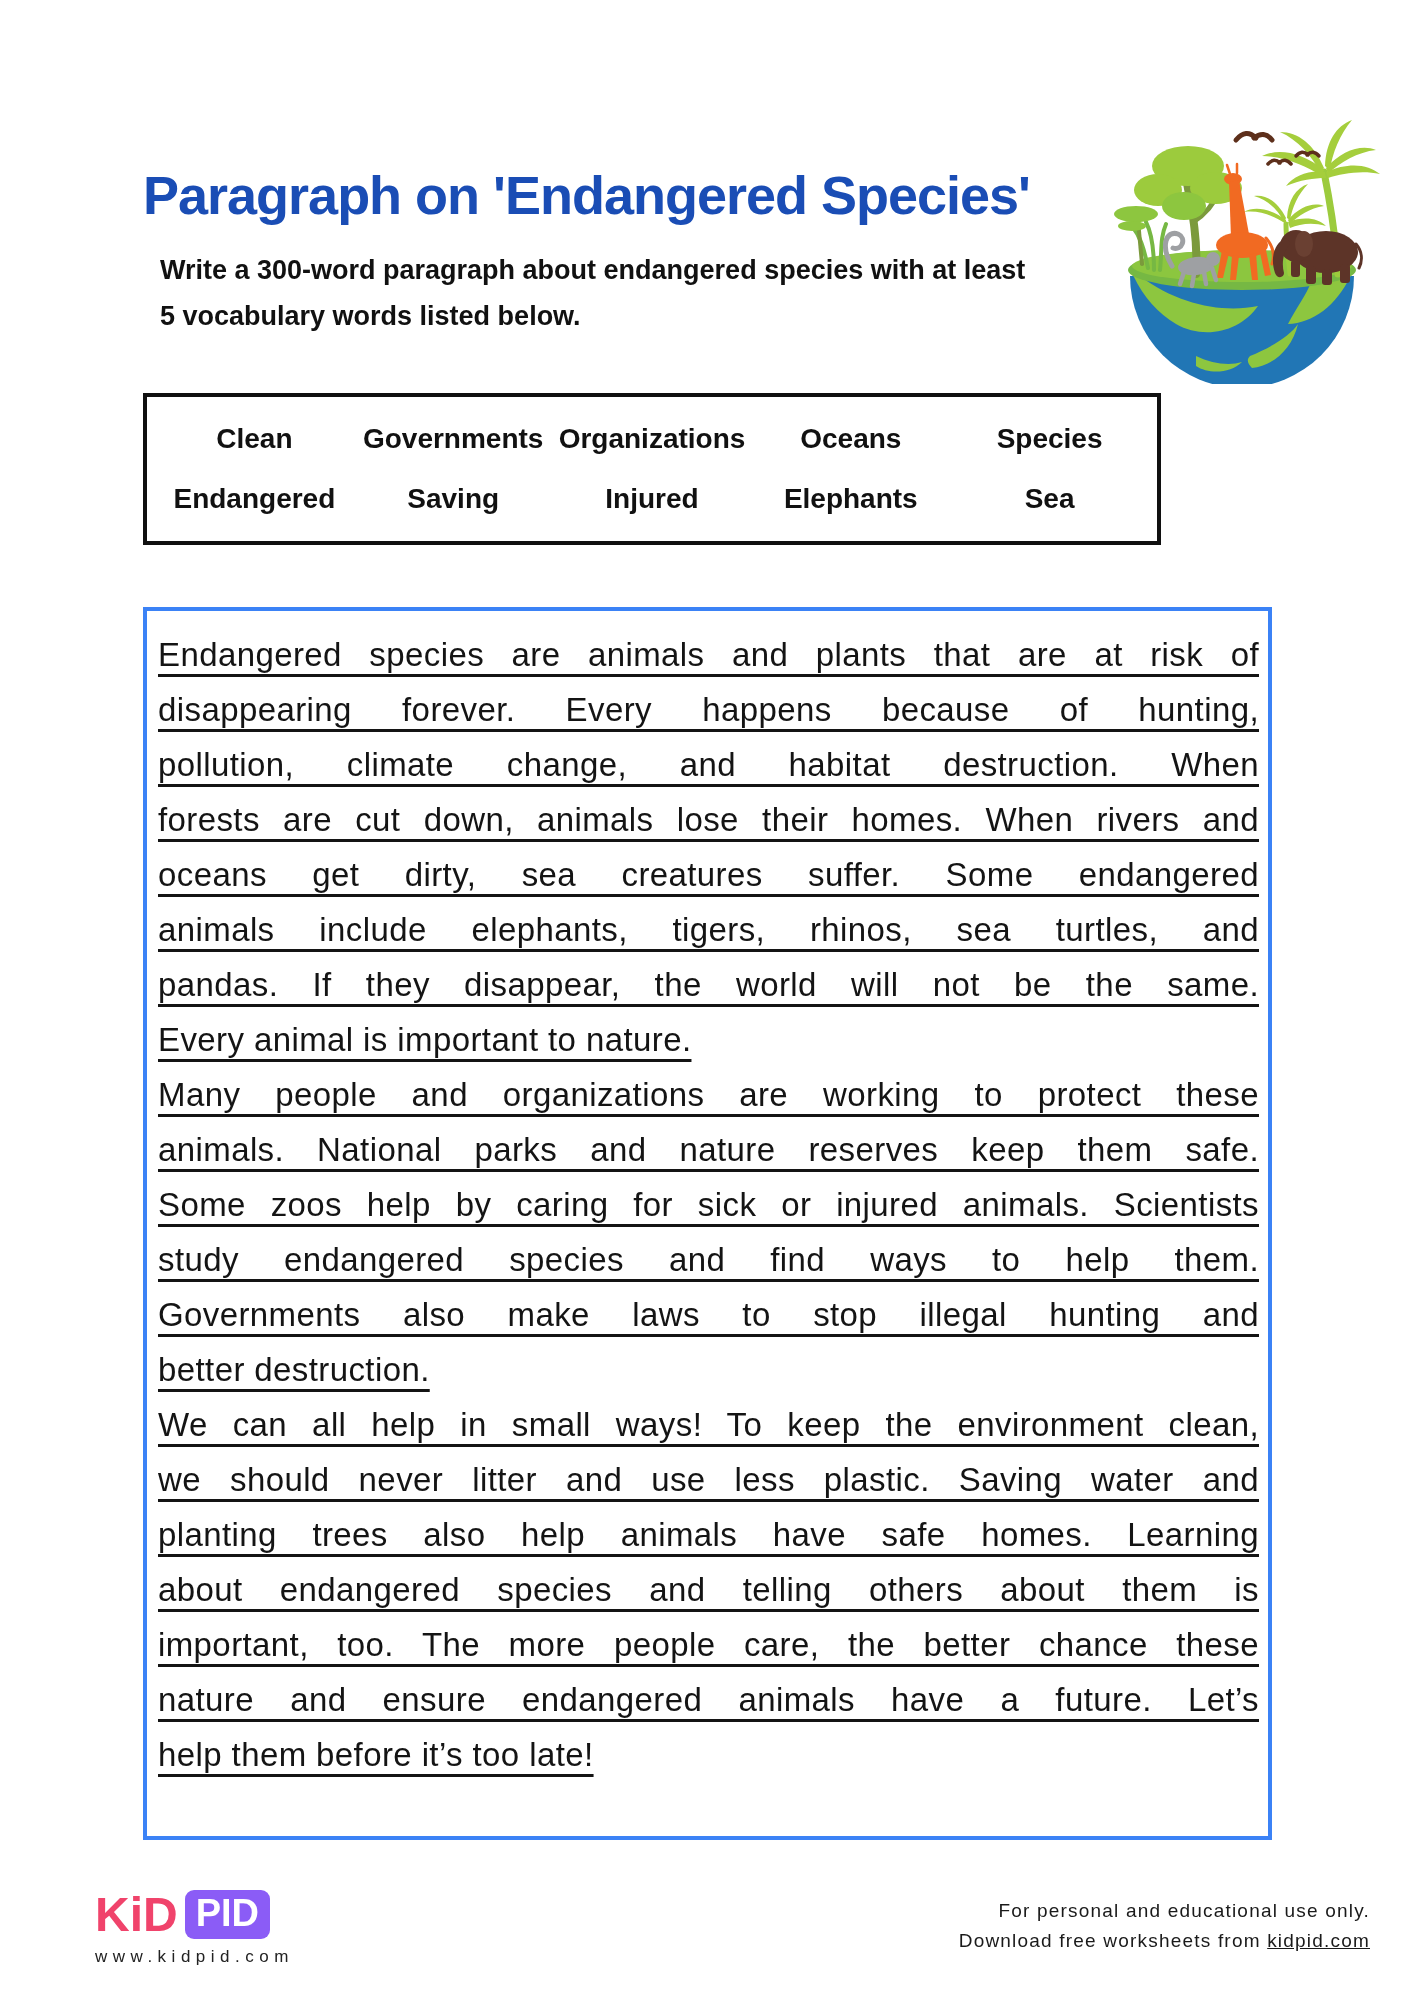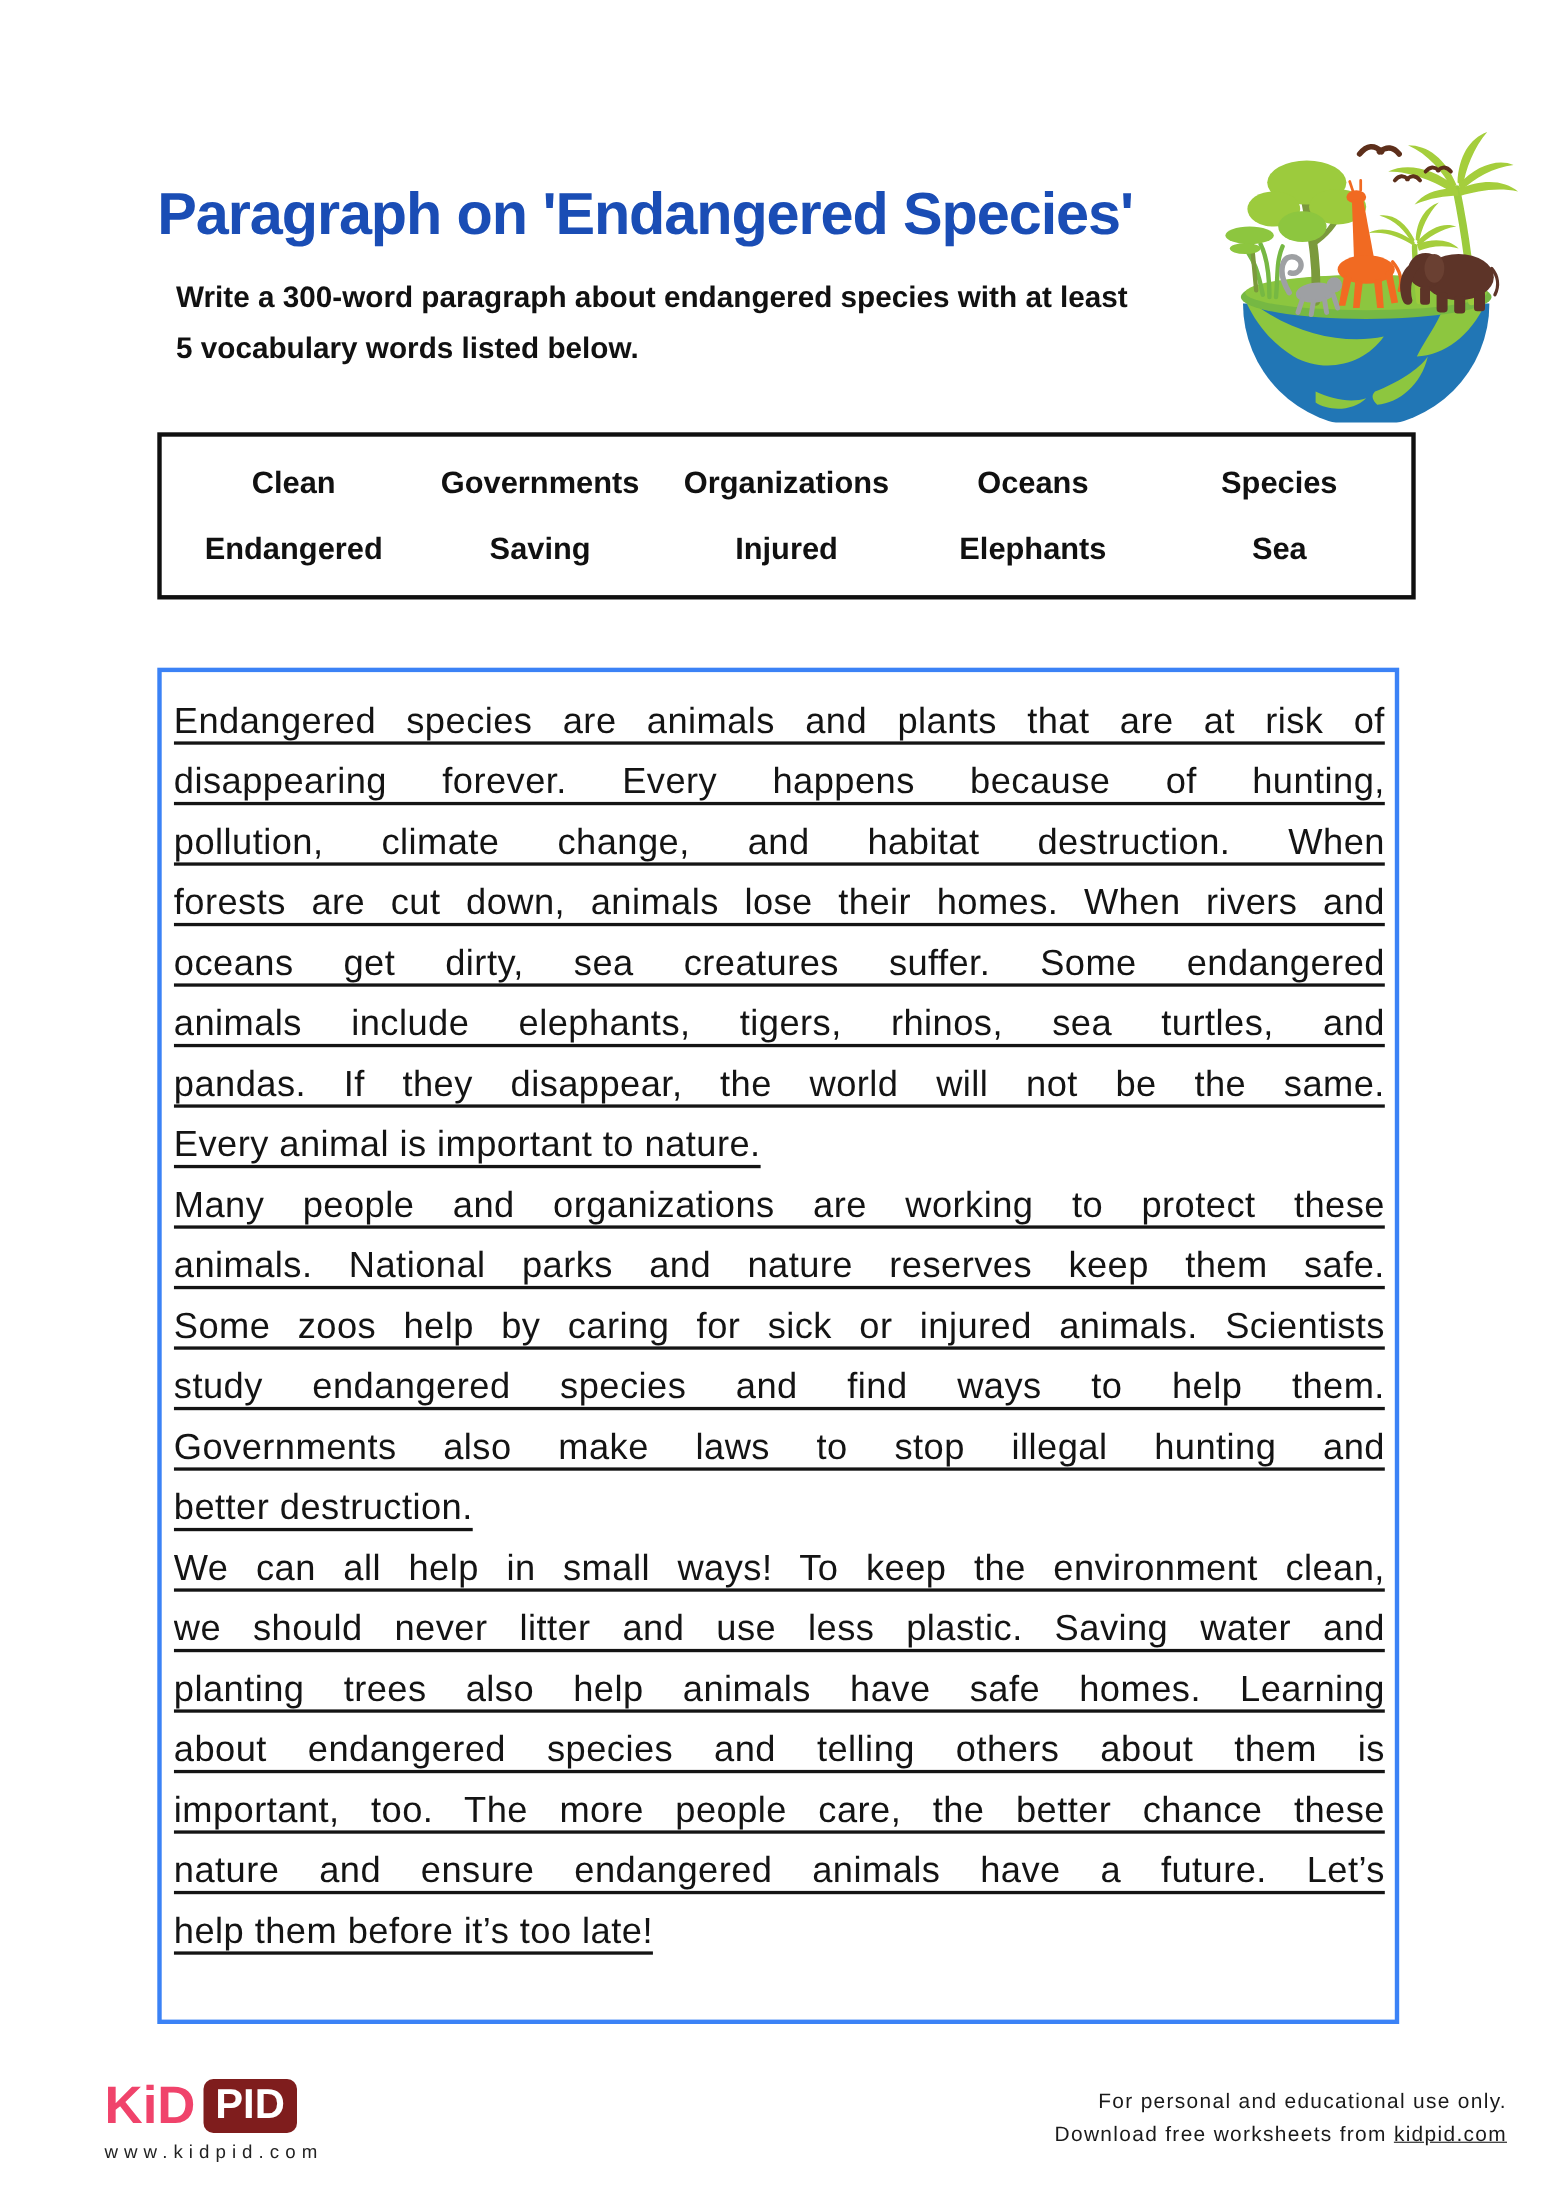--- a/index.html
+++ b/index.html
@@ -15,21 +15,21 @@
   }
   .instructions {
     position:absolute; left:160px; top:247px;
     font-size:27px; font-weight:bold; line-height:46px; color:#111;
   }
   .illustration {
     position:absolute; left:1100px; top:118px; width:300px; height:266px;
   }
   
   .vocab-box {
-    position:absolute; left:143px; top:393px; width:1144px; height:152px;
+    position:absolute; left:143px; top:393px; width:1018px; height:152px;
     box-sizing:border-box; border:4px solid #101010;
     display:grid; grid-template-columns:repeat(5,1fr); grid-template-rows:1fr 1fr;
     align-items:center; justify-items:center; padding:12px 8px;
   }
   .vocab-word { font-size:28px; font-weight:bold; color:#111; white-space:nowrap; }
   
   .essay-box {
     position:absolute; left:143px; top:607px; width:1129px; height:1233px;
     box-sizing:border-box; border:4px solid #3b82f6;
     padding:16px 9px 0 11px; overflow:hidden;
@@ -42,21 +42,21 @@
     white-space:nowrap; overflow:hidden;
   }
   .essay-line.para-end { text-align-last:left; }
   
   .footer-left { position:absolute; left:95px; top:1890px; }
   .logo-row { display:flex; align-items:center; }
   .logo-kid {
     color:#F0436B; font-size:48px; font-weight:800; letter-spacing:0px; line-height:1;
   }
   .logo-pid {
-    background:#7f1d1d; color:#ffffff; font-size:38px; font-weight:800; line-height:1;
+    background:#8b5cf6; color:#ffffff; font-size:38px; font-weight:800; line-height:1;
     border-radius:9px; padding:4px 11px 7px 11px; margin-left:7px;
   }
   .logo-site {
     margin-top:8px; font-size:17px; letter-spacing:5.5px; color:#222; font-weight:500;
   }
   .footer-right {
     position:absolute; right:44px; top:1896px; text-align:right;
     font-size:19px; line-height:30px; letter-spacing:1.2px; color:#1a1a1a;
   }
   .footer-link { text-decoration:underline; color:#1a1a1a; cursor:pointer; }

